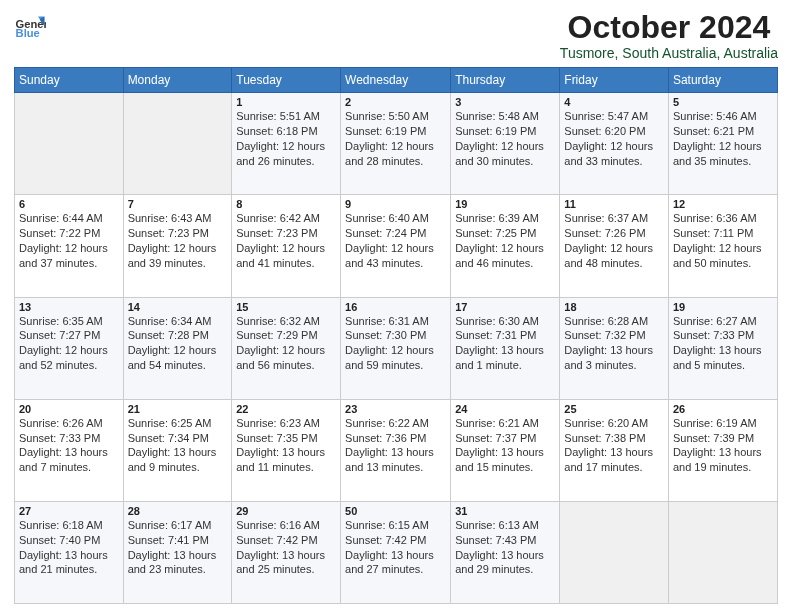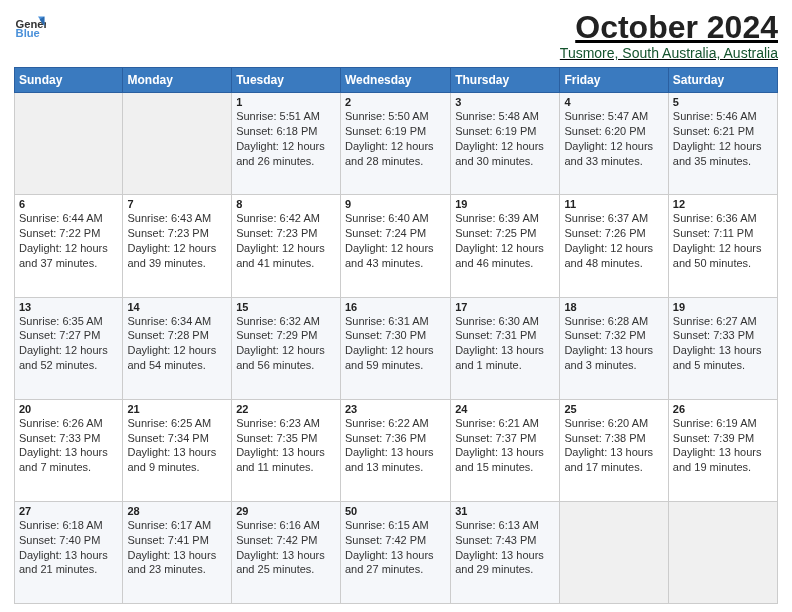--- a/index.html
+++ b/index.html
@@ -26,22 +26,21 @@
     .logo {
       display: flex;
       align-items: center;
       gap: 4px;
     }
     .logo-icon {
       width: 32px;
       height: 32px;
     }
     .title-block {
-      text-align: right;
-      text-decoration: underline;
+      text-align: center;
     }
     .title-block h1 {
       font-size: 32px;
       font-weight: bold;
       color: #222;
       line-height: 1.1;
     }
     .title-block h2 {
       font-size: 14px;
       font-weight: normal;
@@ -49,21 +48,21 @@
     }
     .calendar {
       width: 100%;
       border-collapse: collapse;
       flex: 1;
     }
     .calendar thead tr th {
       background: #3a7abf;
       color: #fff;
       font-size: 12px;
-      font-weight: bold;
+      font-weight: normal;
       padding: 5px 4px;
       border: 1px solid #2a5fa0;
       text-align: left;
     }
     .calendar tbody tr td {
       border: 1px solid #ccc;
       vertical-align: top;
       padding: 3px 4px;
       font-size: 9.5px;
       color: #222;

